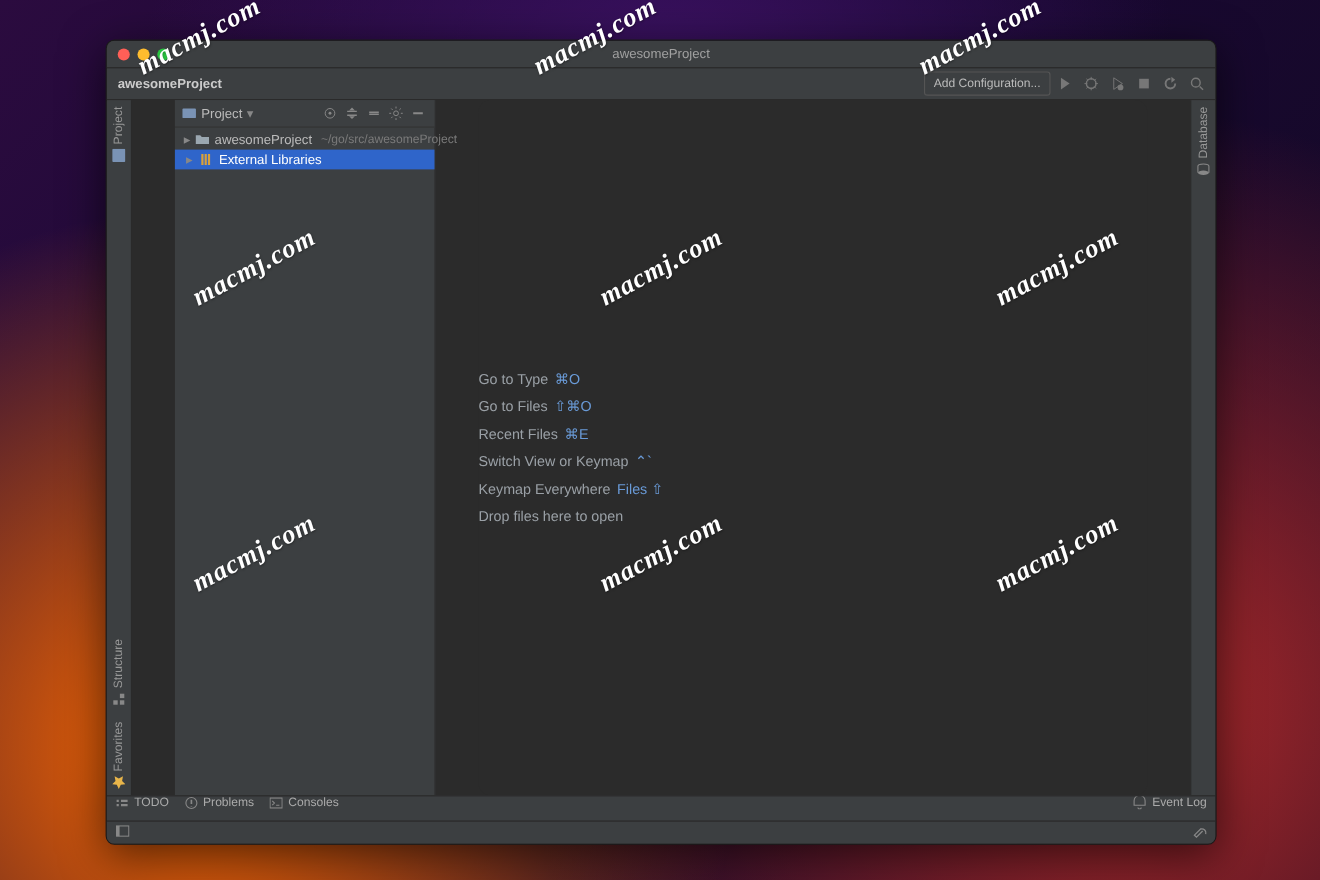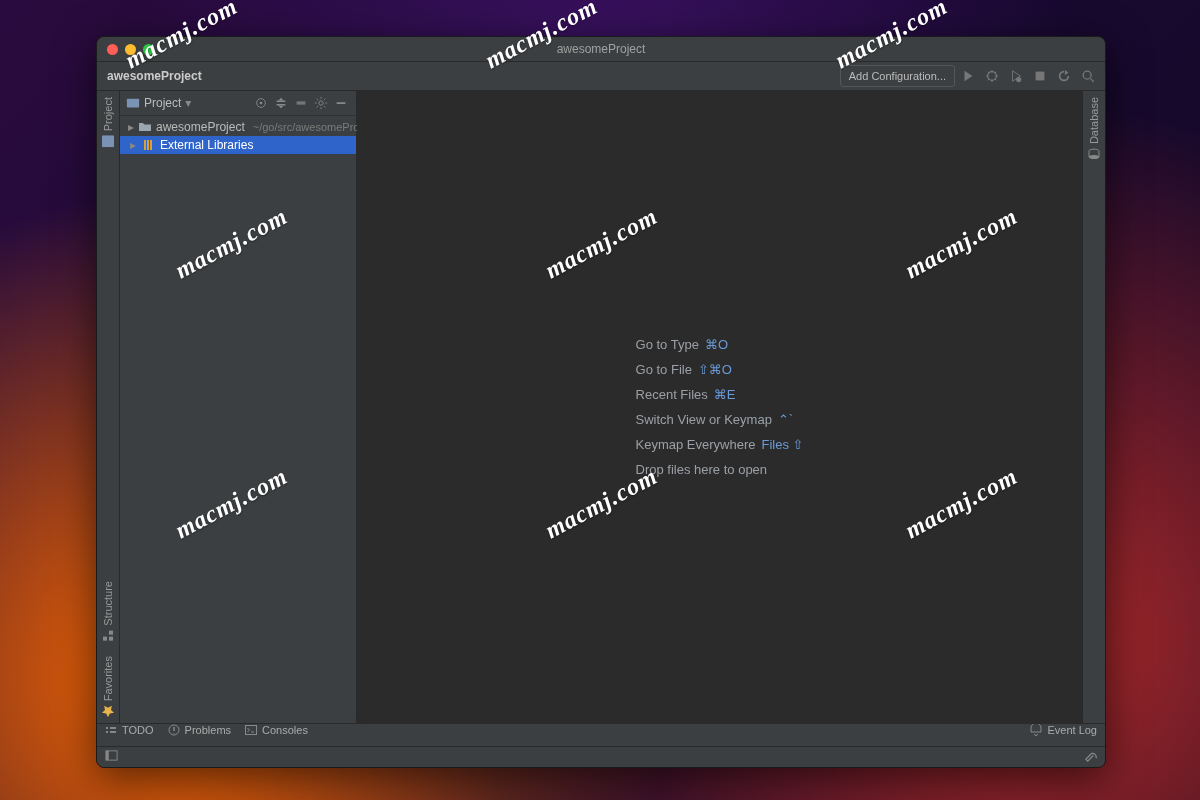--- a/index.html
+++ b/index.html
@@ -26,21 +26,21 @@
   .dot.g{background:#28c840;}
   .titlebar .title{position:absolute;left:0;right:0;text-align:center;color:#a0a0a0;font-size:12px;pointer-events:none;}
   
   .navbar{height:28px;background:#3c3f41;display:flex;align-items:center;justify-content:space-between;padding:0 6px;border-bottom:1px solid #2a2a2a;}
   .breadcrumb{font-weight:600;color:#ccc;padding-left:4px;}
   .nav-right{display:flex;align-items:center;gap:2px;}
   .btn{height:20px;padding:0 8px;display:flex;align-items:center;border:1px solid #555;border-radius:3px;background:#3c3f41;color:#bbb;font-size:11px;cursor:pointer;}
   .icon-btn{width:22px;height:22px;display:flex;align-items:center;justify-content:center;color:#777;cursor:pointer;}
   .icon-btn svg{width:14px;height:14px;fill:currentColor;}
   
-  .body{flex:1;display:flex;min-height:0;}
+  .body{flex:1;display:flex;min-height:0;gap:39px;}
   
   .left-rail{width:22px;background:#3c3f41;display:flex;flex-direction:column;align-items:center;justify-content:space-between;padding:6px 0;border-right:1px solid #2a2a2a;}
   .rail-top,.rail-bot{display:flex;flex-direction:column;gap:14px;}
   .vtab{writing-mode:vertical-rl;transform:rotate(180deg);font-size:11px;color:#999;cursor:pointer;display:flex;align-items:center;gap:4px;}
   .vtab .vicon{width:12px;height:12px;display:inline-block;}
   .vtab.pin svg{fill:#e8b54a;}
   
   .right-rail{width:22px;background:#3c3f41;display:flex;flex-direction:column;align-items:center;padding:6px 0;border-left:1px solid #2a2a2a;}
   .right-rail .vtab{writing-mode:vertical-rl;}
   
@@ -51,21 +51,21 @@
   .pp-actions{display:flex;gap:2px;}
   .pp-actions .icon-btn{width:18px;height:18px;}
   .tree{flex:1;padding-top:2px;}
   .tree-row{height:18px;display:flex;align-items:center;padding-left:8px;gap:4px;font-size:12px;cursor:pointer;}
   .tree-row.sel{background:#2f65ca;color:#fff;}
   .tree-row .chev{width:10px;text-align:center;color:#888;}
   .tree-row .ticon{width:14px;height:14px;display:flex;align-items:center;justify-content:center;}
   .tree-row .label{white-space:nowrap;}
   .tree-row .path{color:#7a7a7a;margin-left:4px;font-size:11px;}
   
-  .editor{flex:1;background:#2b2b2b;display:flex;align-items:center;justify-content:center;border-radius:11px;}
+  .editor{flex:1;background:#2b2b2b;display:flex;align-items:center;border-radius:11px;}
   .hints{display:flex;flex-direction:column;gap:10px;}
   .hint{color:#9aa0a6;font-size:13px;}
   .hint .kbd{color:#6a9bd8;margin-left:6px;}
   
   .bottombar{height:22px;background:#3c3f41;display:flex;align-items:flex-start;justify-content:space-between;padding:0 8px;border-top:1px solid #2a2a2a;font-size:11px;}
   .bottom-left,.bottom-right{display:flex;align-items:center;gap:14px;}
   .btab{display:flex;align-items:center;gap:5px;color:#aaa;cursor:pointer;}
   .btab svg{width:12px;height:12px;fill:#888;}
   
   .statusbar{height:20px;background:#3c3f41;display:flex;align-items:center;justify-content:space-between;padding:0 8px;border-top:1px solid #2a2a2a;color:#888;}
@@ -220,21 +220,21 @@
                 </svg>
               </span>
               <span class="label">External Libraries</span>
             </div>
           </div>
       </div>
 
       <div class="editor">
         <div class="hints" id="hints">
             <div class="hint"><span>Go to Type</span><span class="kbd">⌘O</span></div>
-            <div class="hint"><span>Go to File</span><span class="kbd">⇧⌘O</span></div>
+            <div class="hint"><span>Go to Files</span><span class="kbd">⇧⌘O</span></div>
             <div class="hint"><span>Recent Files</span><span class="kbd">⌘E</span></div>
             <div class="hint"><span>Switch View or Keymap</span><span class="kbd">⌃`</span></div>
             <div class="hint"><span>Keymap Everywhere</span><span class="kbd">Files ⇧</span></div>
             <div class="hint"><span>Drop files here to open</span></div>
           </div>
       </div>
 
       <div class="right-rail">
         <div class="vtab">
           <span class="vicon"><svg viewBox="0 0 12 12">

